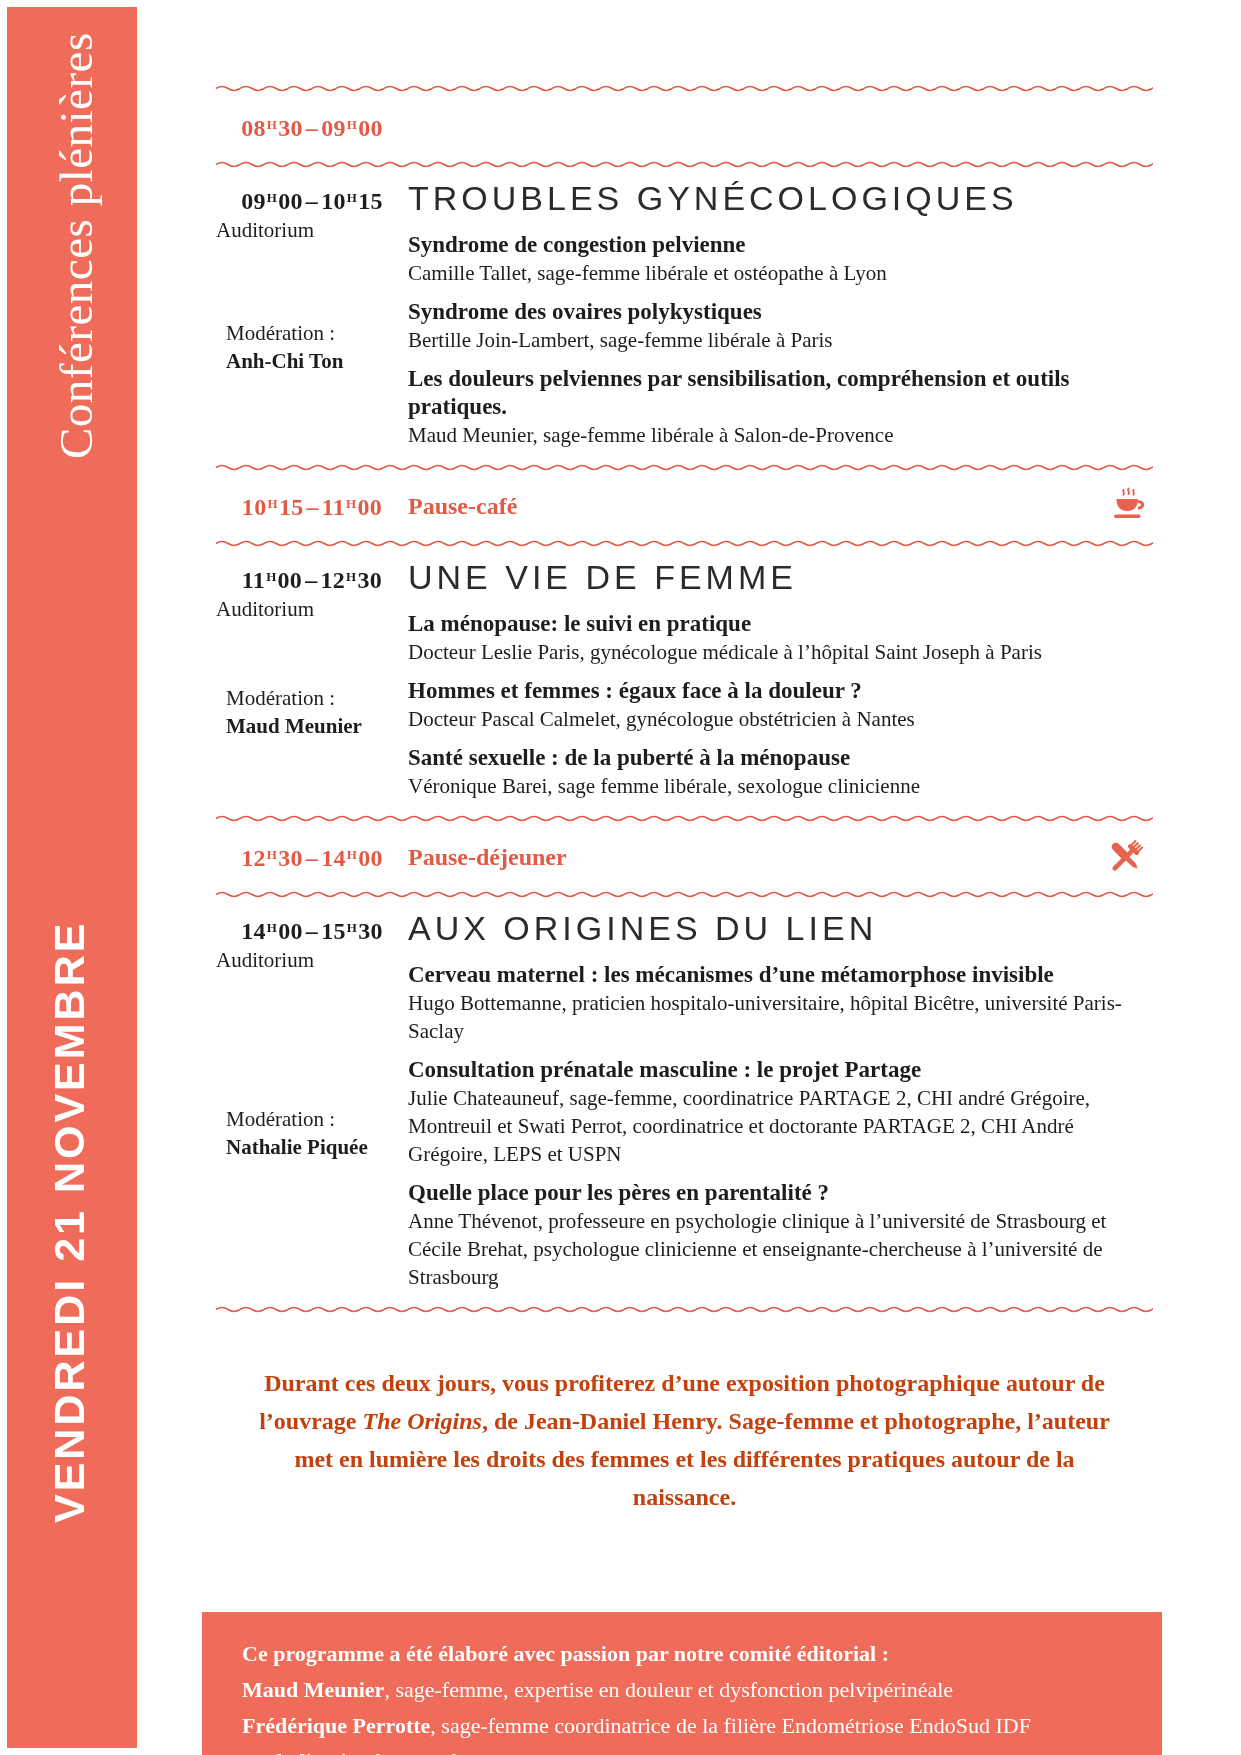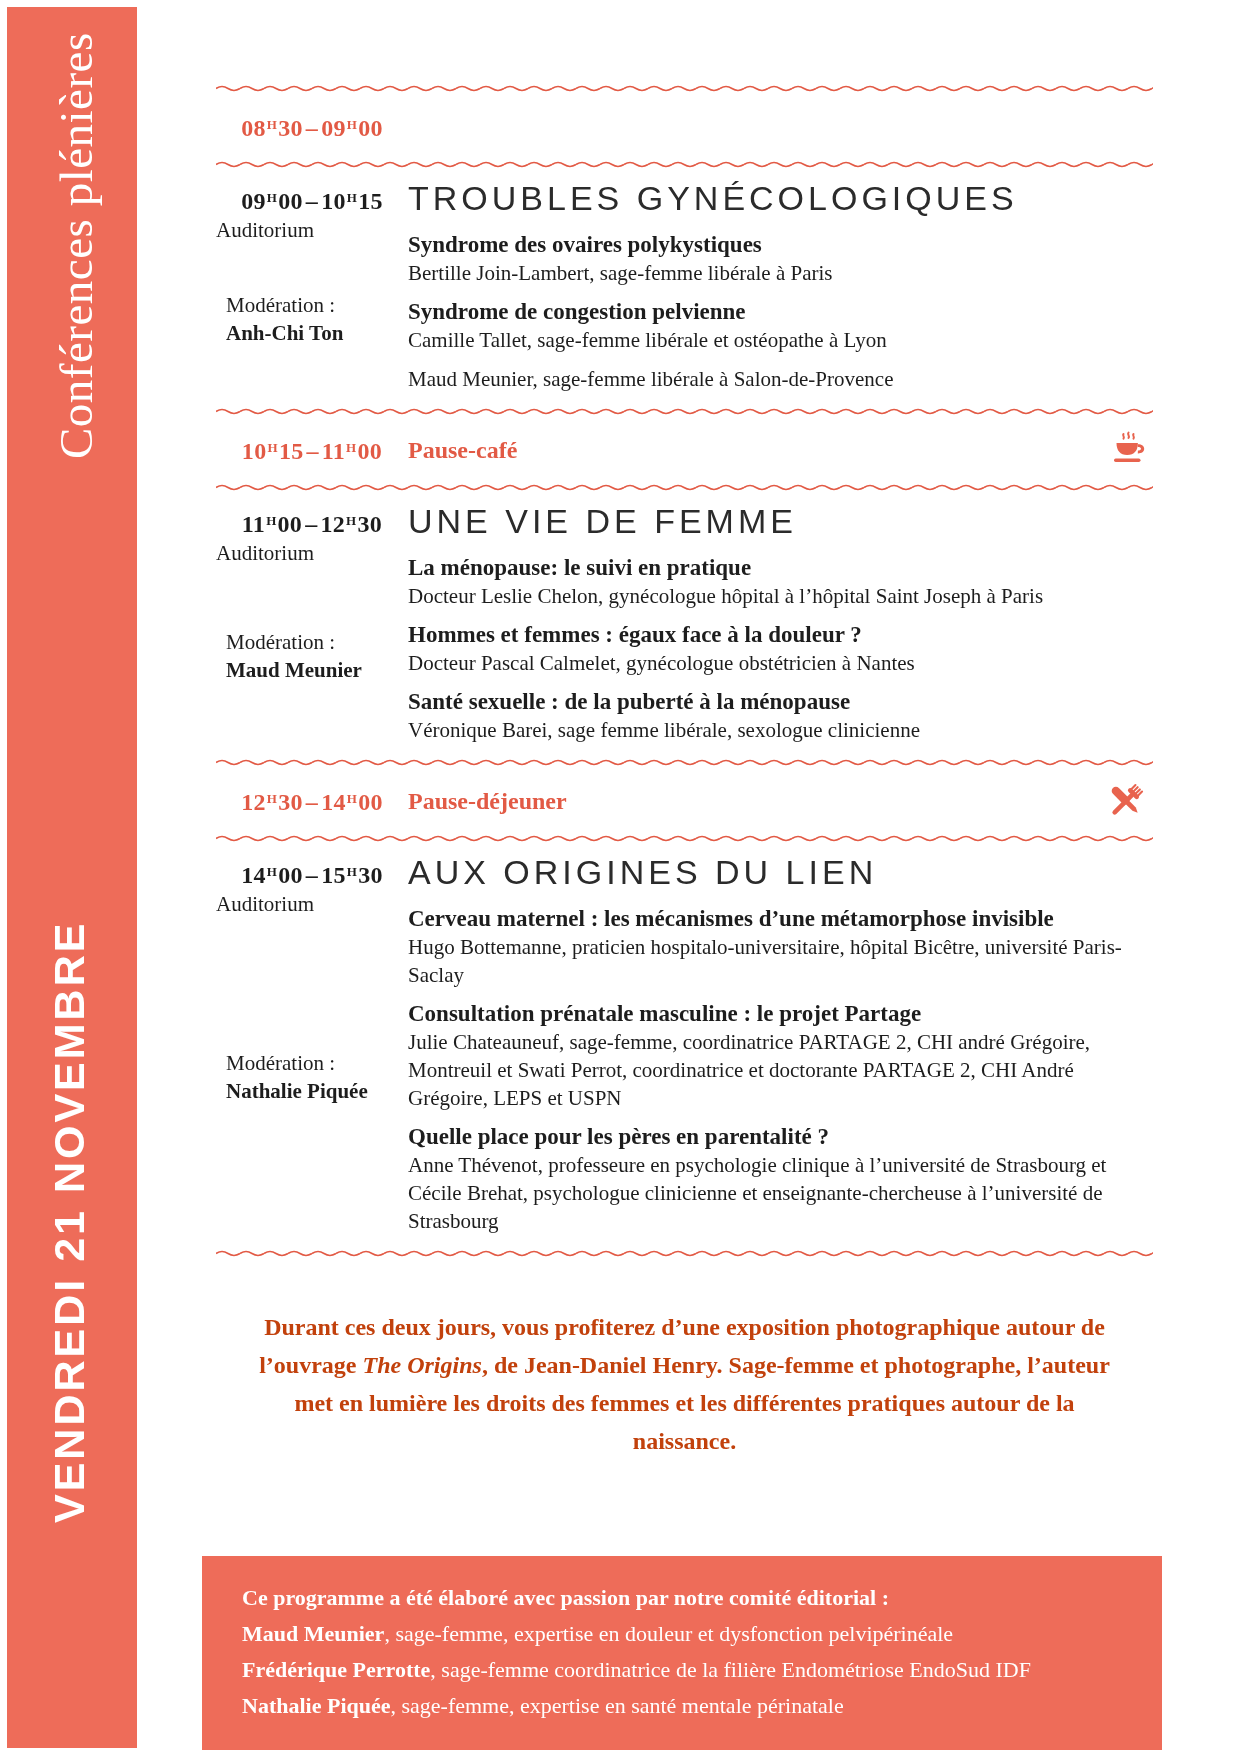--- a/index.html
+++ b/index.html
@@ -93,28 +93,29 @@
       </div>
       <div class="venue">Auditorium</div>
       <div class="mod">
         <div>Modération :</div>
         <div class="modname">Anh-Chi Ton</div>
       </div>
     </div>
     <div class="sess-body">
       <h2 class="sess-title">TROUBLES GYNÉCOLOGIQUES</h2>
       <div class="talk">
+        <h3>Syndrome de congestion pelvienne</h3>
+        <p>Camille Tallet, sage-femme libérale et ostéopathe à Lyon</p>
+      </div>
+      <div class="talk">
         <h3>Syndrome des ovaires polykystiques</h3>
         <p>Bertille Join-Lambert, sage-femme libérale à Paris</p>
       </div>
       <div class="talk">
-        <h3>Syndrome de congestion pelvienne</h3>
-        <p>Camille Tallet, sage-femme libérale et ostéopathe à Lyon</p>
-      </div>
-      <div class="talk">
+        <h3>Les douleurs pelviennes par sensibilisation, compréhension et outils pratiques.</h3>
         <p>Maud Meunier, sage-femme libérale à Salon-de-Provence</p>
       </div>
     </div>
   </section>
 
   <svg class="wavy">
       <rect width="100%" height="9" fill="url(#wavepat)"></rect>
     </svg>
 
   <div class="row break">
@@ -148,21 +149,21 @@
       <div class="venue">Auditorium</div>
       <div class="mod">
         <div>Modération :</div>
         <div class="modname">Maud Meunier</div>
       </div>
     </div>
     <div class="sess-body">
       <h2 class="sess-title">UNE VIE DE FEMME</h2>
       <div class="talk">
         <h3>La ménopause: le suivi en pratique</h3>
-        <p>Docteur Leslie Chelon, gynécologue hôpital à l’hôpital Saint Joseph à Paris</p>
+        <p>Docteur Leslie Paris, gynécologue médicale à l’hôpital Saint Joseph à Paris</p>
       </div>
       <div class="talk">
         <h3>Hommes et femmes : égaux face à la douleur ?</h3>
         <p>Docteur Pascal Calmelet, gynécologue obstétricien à Nantes</p>
       </div>
       <div class="talk">
         <h3>Santé sexuelle : de la puberté à la ménopause</h3>
         <p>Véronique Barei, sage femme libérale, sexologue clinicienne</p>
       </div>
     </div>

